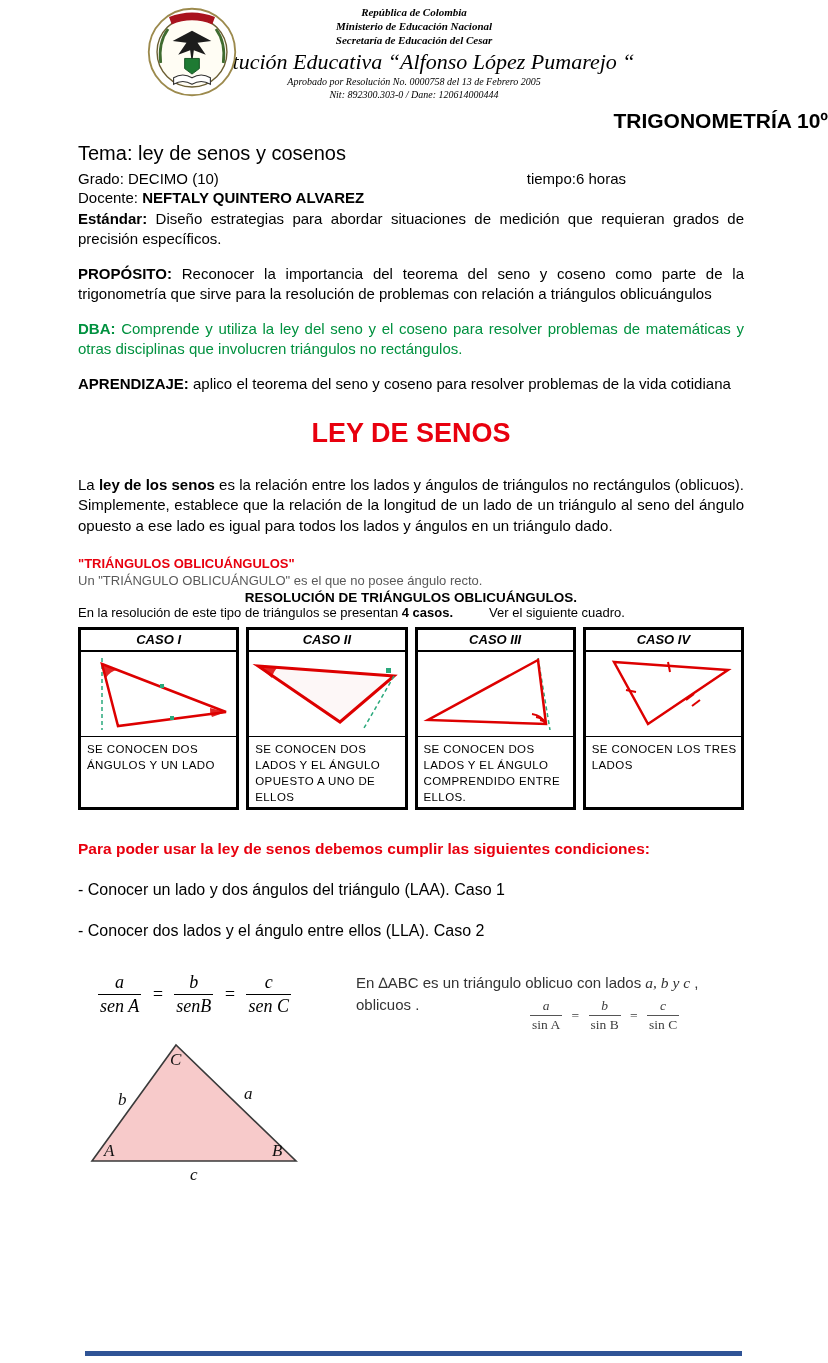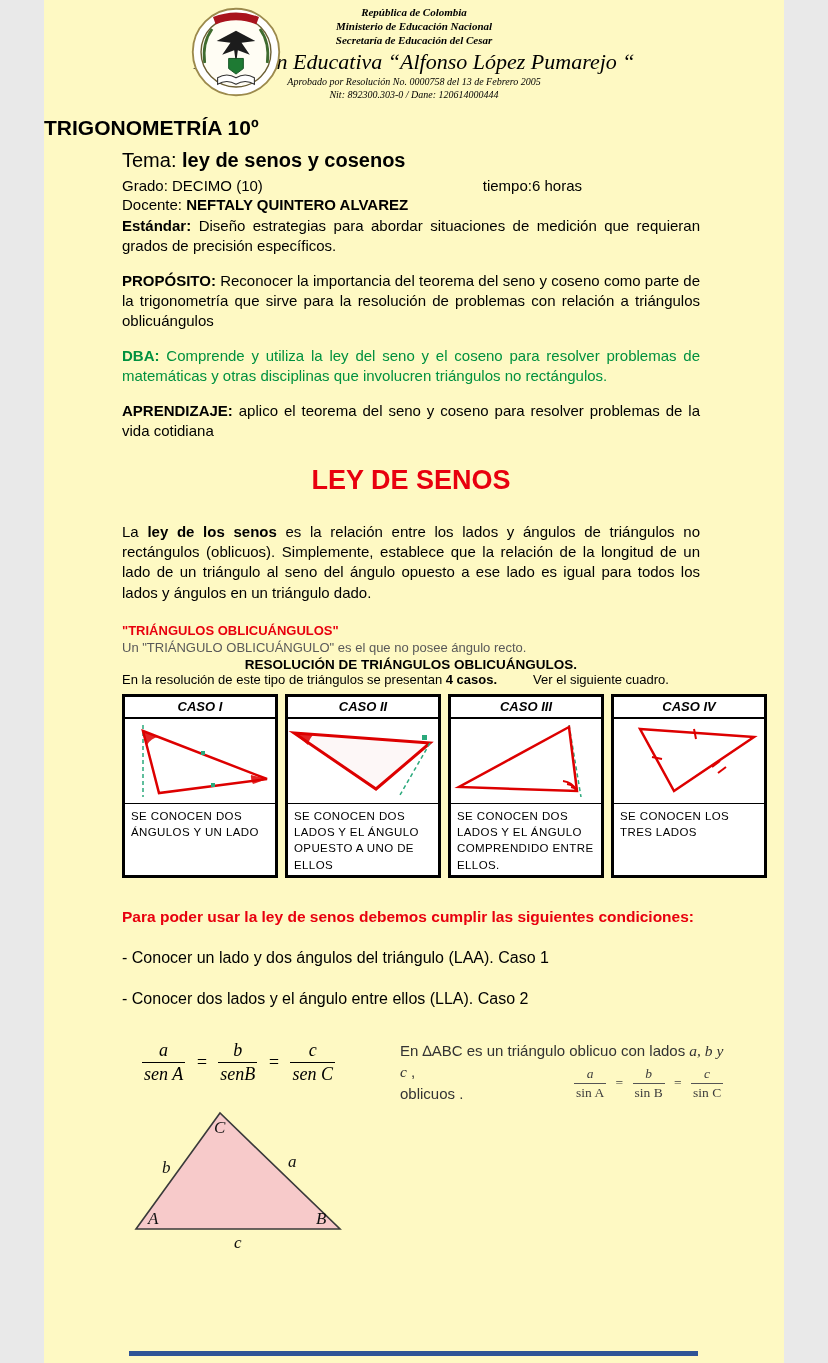--- a/index.html
+++ b/index.html
@@ -1,38 +1,38 @@
 <!DOCTYPE html>
 <html><head>
 <meta charset="utf-8">
 <style>
   * { box-sizing: border-box; }
   html,body { margin:0; padding:0; background:#e9e9e9; }
   .page {
-    position:relative; width:740px; height:1363px; margin:0 auto;
-    background:#fef9c3; font-family:"Liberation Sans", sans-serif; color:#000;
+    position:relative; width:828px; height:1363px; margin:0 auto;
+    background:#ffffff; font-family:"Liberation Sans", sans-serif; color:#000;
     overflow:hidden;
   }
 
   
   .doc-header { position:relative; padding-top:6px; text-align:center; }
   .logo { position:absolute; left:146px; top:6px; width:92px; height:92px; }
   .h-small { font-family:"Liberation Serif", serif; font-style:italic; font-weight:bold; font-size:11px; line-height:1.25; }
   .h-school { font-family:"Liberation Serif", serif; font-style:italic; font-size:22px; margin-top:2px; }
   .h-tiny { font-family:"Liberation Serif", serif; font-style:italic; font-size:10px; line-height:1.3; }
 
   
-  .title-main { text-align:left; font-weight:bold; font-size:21px; margin-top:15px; }
+  .title-main { text-align:right; font-weight:bold; font-size:21px; margin-top:8px; }
   .title-sub  { text-align:center; font-weight:bold; font-size:15px; margin-top:5px; }
 
   .content { padding:0 84px 0 78px; }
 
   .tema { font-size:20px; margin-top:9px; }
   .tema .lbl { font-weight:normal; }
-  .tema .val { font-weight:bold; }
+  .tema .val { font-weight:normal; }
 
   .row-grado { display:flex; font-size:15px; margin-top:5px; }
   .row-grado .tiempo { margin-left:auto; margin-right:118px; }
   .docente { font-size:15px; margin-top:2px; }
   .docente b { font-weight:bold; }
 
   .para { font-size:15px; line-height:1.33; text-align:justify; margin:0; margin-top:11px; }
   .para b { font-weight:bold; }
   .green, .green b { color:#00913f; }
 

